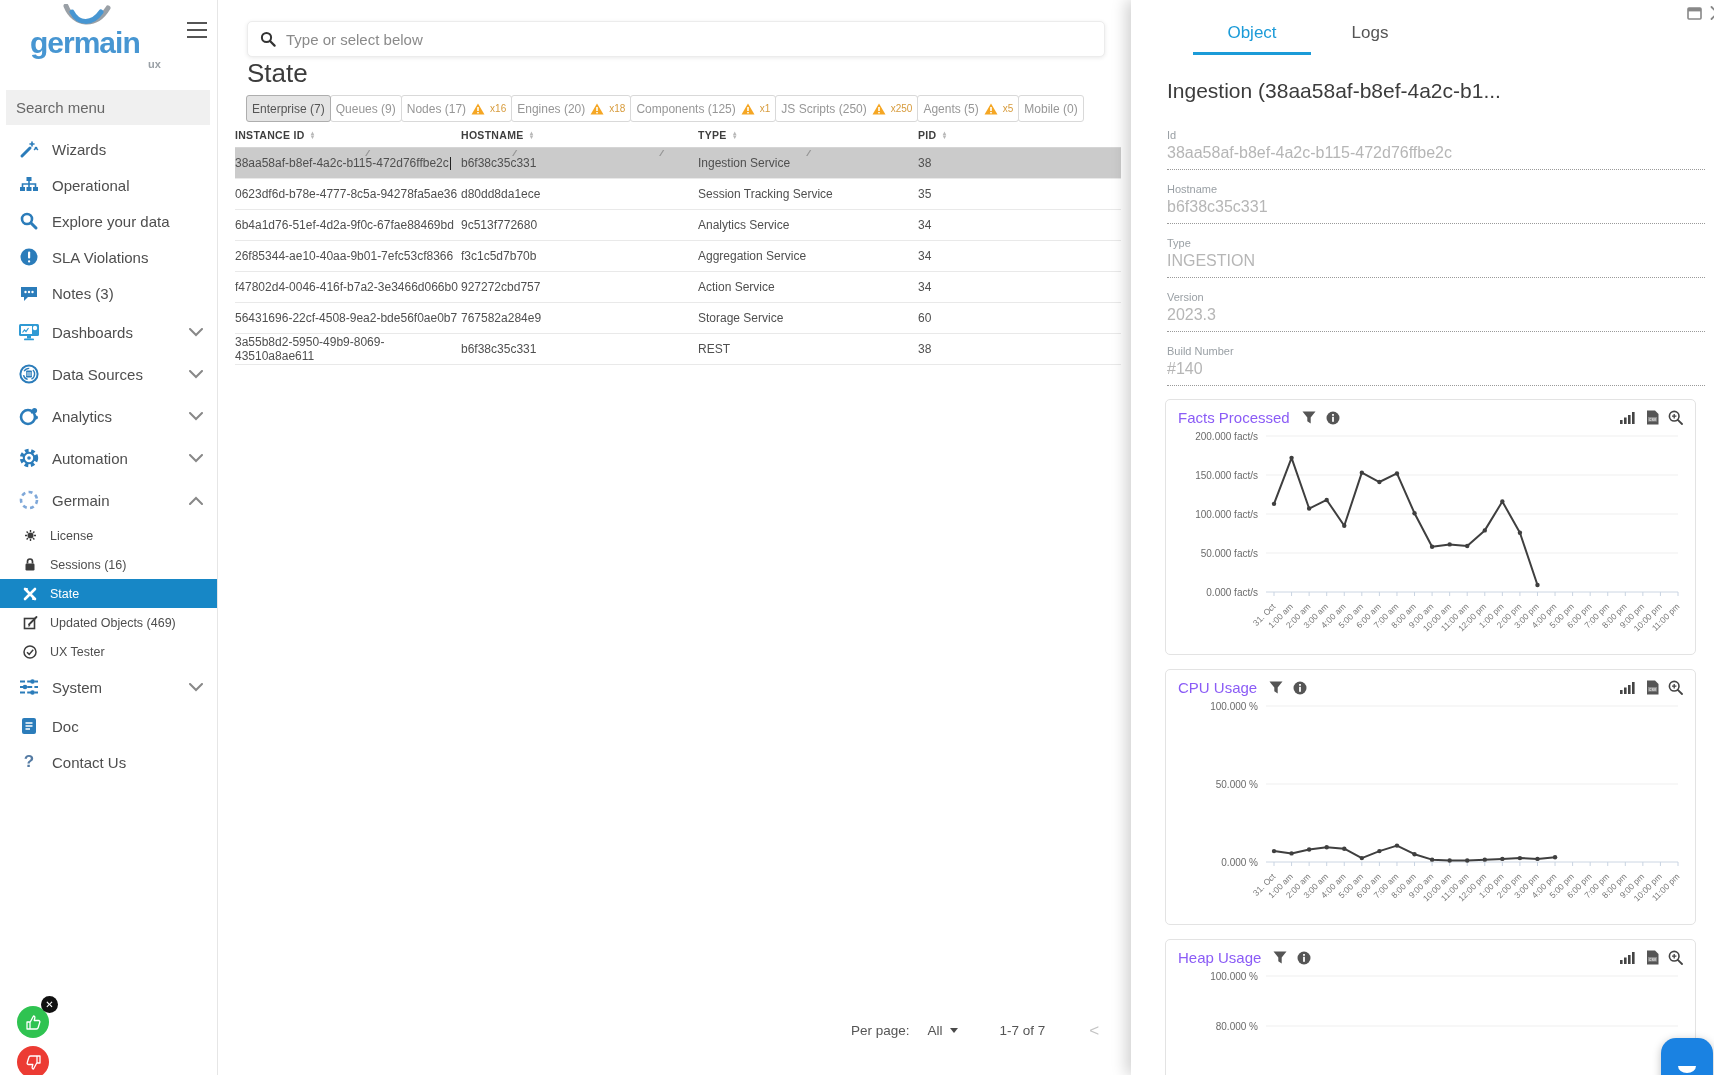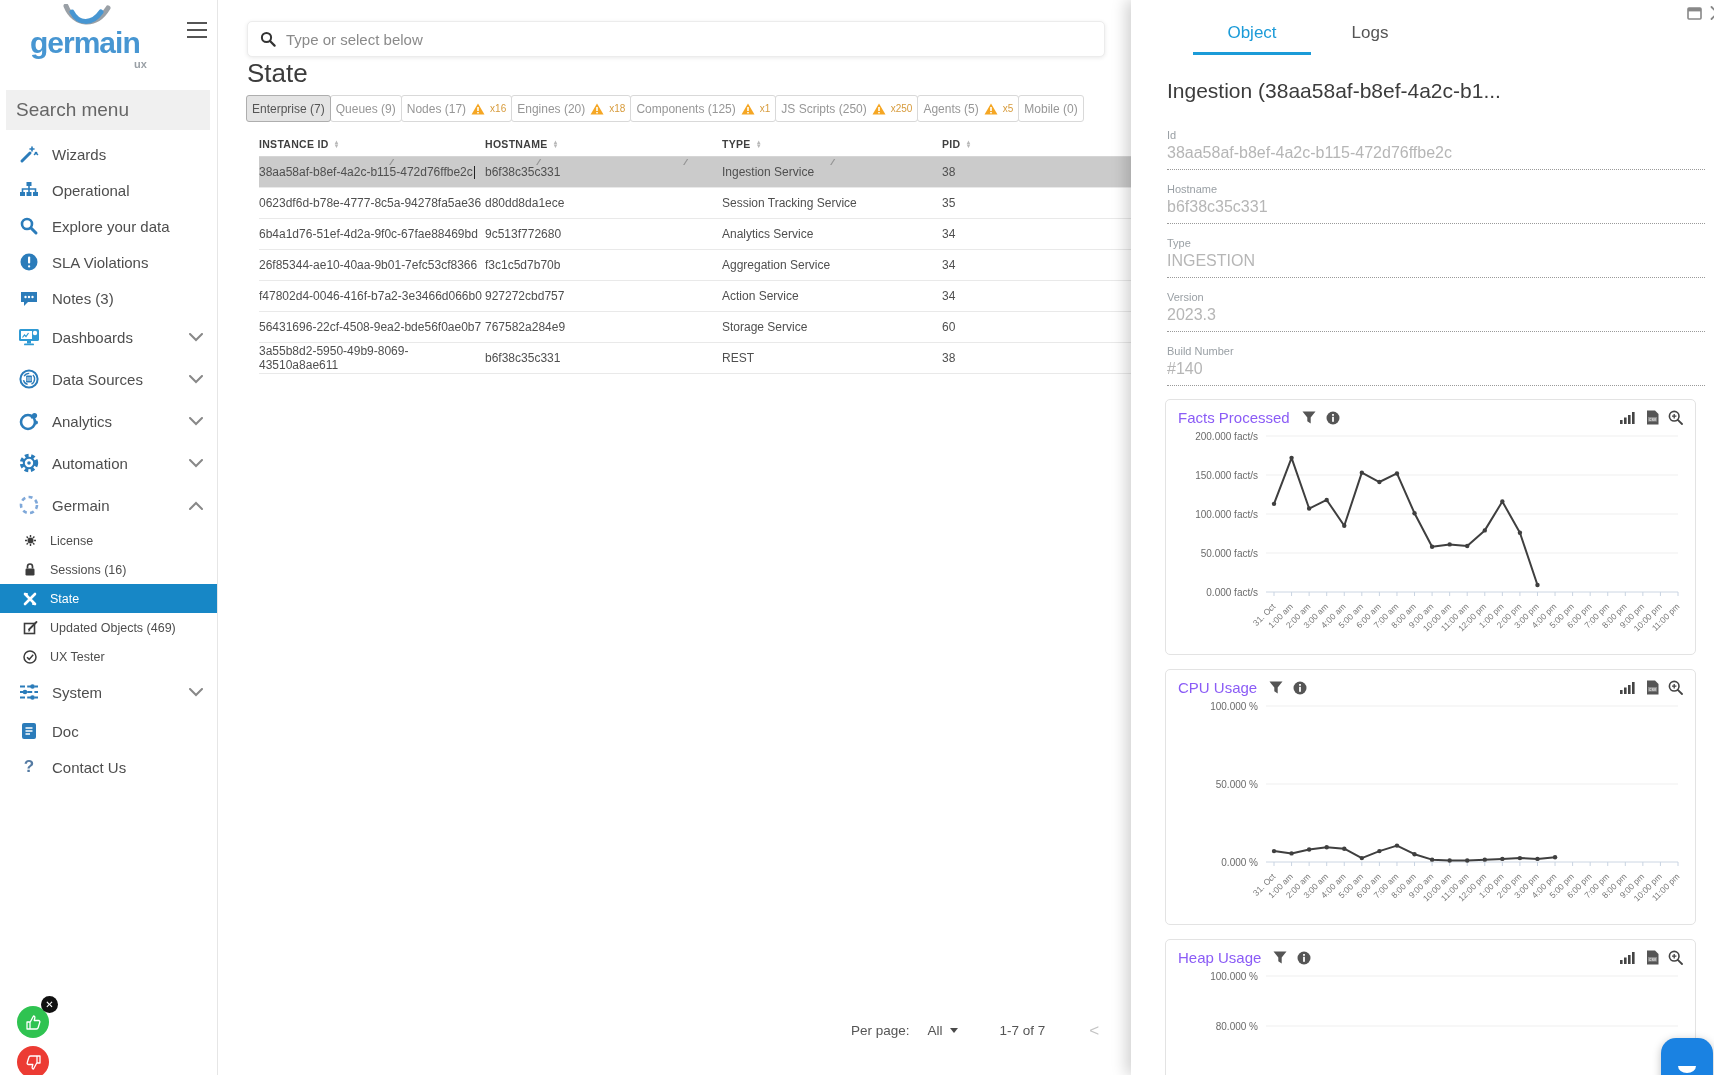--- a/index.html
+++ b/index.html
@@ -4,24 +4,24 @@
 <style>
   * { margin:0; padding:0; box-sizing:border-box; }
   html,body { width:1714px; height:1075px; overflow:hidden; font-family:"Liberation Sans",sans-serif; background:#fff; }
   .app { position:relative; width:1714px; height:1075px; }
 
   
   .sidebar { position:absolute; left:0; top:0; width:218px; height:1075px; background:#fff; border-right:1px solid #e6e6e6; z-index:5; }
   .logo-wrap { position:relative; height:88px; padding:10px 0 0 28px; }
   .logo-swoosh { position:absolute; left:58px; top:4px; }
   .logo-text { position:absolute; left:30px; top:26px; font-size:30px; font-weight:bold; color:#4796d2; letter-spacing:-1px; }
-  .logo-sub { position:absolute; left:134px; top:58px; font-size:11px; color:#9aa0a6; font-weight:bold; }
+  .logo-sub { position:absolute; left:148px; top:58px; font-size:11px; color:#9aa0a6; font-weight:bold; }
   .hamburger { position:absolute; right:10px; top:22px; width:20px; height:16px; display:flex; flex-direction:column; justify-content:space-between; cursor:pointer; }
   .hamburger i { display:block; height:2px; background:#555; }
-  .side-search { display:block; width:204px; margin:2px 0 6px 6px; background:#f0f0f0; border:none; padding:9px 10px; font-size:19px; color:#555; font-family:"Liberation Sans",sans-serif; }
+  .side-search { display:block; width:204px; margin:2px 0 6px 6px; background:#f0f0f0; border:none; padding:9px 10px; font-size:15px; color:#555; font-family:"Liberation Sans",sans-serif; }
   .side-search::placeholder { color:#666; }
   .nav-item { display:flex; align-items:center; height:36px; padding-left:18px; cursor:pointer; position:relative; }
   .nav-item.group { height:42px; }
   .nav-ic { width:22px; height:22px; margin-right:12px; display:flex; align-items:center; justify-content:center; flex-shrink:0; }
   .nav-lbl { font-size:15px; color:#4e4e4e; white-space:nowrap; }
   .chev { position:absolute; right:14px; top:50%; transform:translateY(-50%); }
   .sub-item { display:flex; align-items:center; height:29px; padding-left:22px; cursor:pointer; }
   .sub-ic { width:16px; height:16px; margin-right:12px; display:flex; align-items:center; justify-content:center; flex-shrink:0; }
   .sub-lbl { font-size:12.5px; color:#4e4e4e; white-space:nowrap; }
   .sub-item.active { background:#1787c6; }
@@ -32,21 +32,21 @@
   .main { position:absolute; left:219px; top:0; width:1495px; height:1075px; background:#fff; }
   .search-bar { position:absolute; left:28px; top:8px; width:858px; height:36px; background:#fff; border:1px solid #ececec; border-radius:5px; box-shadow:0 1px 4px rgba(0,0,0,0.09); display:flex; align-items:center; padding:0 12px;margin-top:13px; }
   .search-bar input { border:none; outline:none; flex:1; font-size:15px; color:#444; margin-left:10px; font-family:"Liberation Sans",sans-serif; }
   .search-bar input::placeholder { color:#8a8a8a; }
   .page-title { position:absolute; left:28px; top:58px; font-size:26px; color:#3c3c3c; font-weight:400; }
   .tab-strip { position:absolute; left:28px; top:95px; display:flex; }
   .tab { display:flex; align-items:center; gap:5px; border:1px solid #d9d9d9; background:#fff; color:#979797; font-size:12px; padding:5px 5px; margin-left:-1px; border-radius:3px; cursor:pointer; white-space:nowrap; height:27px; }
   .tab.active { background:#e4e4e4; border-color:#aeaeae; color:#555; z-index:1; }
   .warn-count { color:#d79b3c; font-size:10px; }
 
-  .table-wrap { position:absolute; left:40px; top:122px; width:886px;margin-top:9px; }
+  .table-wrap { position:absolute; left:16px; top:122px; width:886px; }
   .thead { display:flex; align-items:center; border-bottom:1px solid #d5d5d5; padding:7px 0 6px 0; position:relative; }
   .th { display:flex; align-items:center; gap:5px; font-size:10.5px; font-weight:bold; color:#3f3f3f; letter-spacing:0.3px; cursor:pointer; }
   .col-i { width:226px; } .col-h { width:237px; } .col-t { width:220px; } .col-p { flex:1; }
   .sort { display:flex; flex-direction:column; line-height:4.5px; font-size:6px; color:#b8b8b8; }
   .rz { position:absolute; top:26px; color:#8f8f8f; font-size:9px; letter-spacing:-1px; cursor:col-resize; }
   .rz::before { content:"\2044\2044"; }
   .trow { display:flex; align-items:center; border-bottom:1px solid #e9e9e9; font-size:12px; color:#4f4f4f; height:31px; cursor:pointer; }
   .trow.selected { background:#cbcbcb; }
   .caret { display:inline-block; width:0; border-left:1px solid #222; height:13px; vertical-align:middle; margin-left:1px; }
 

